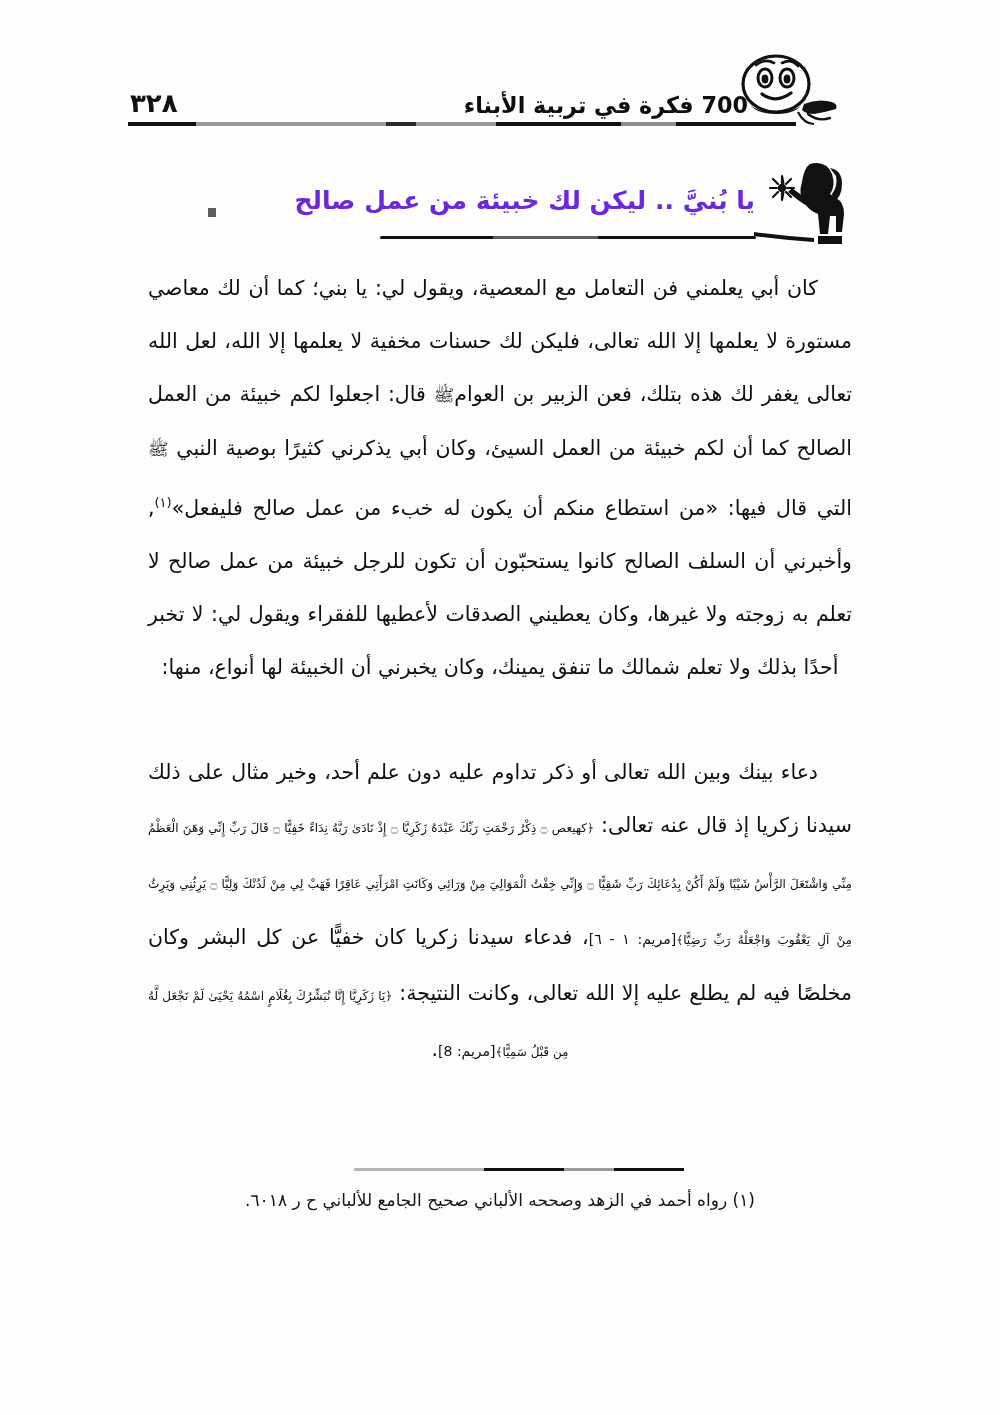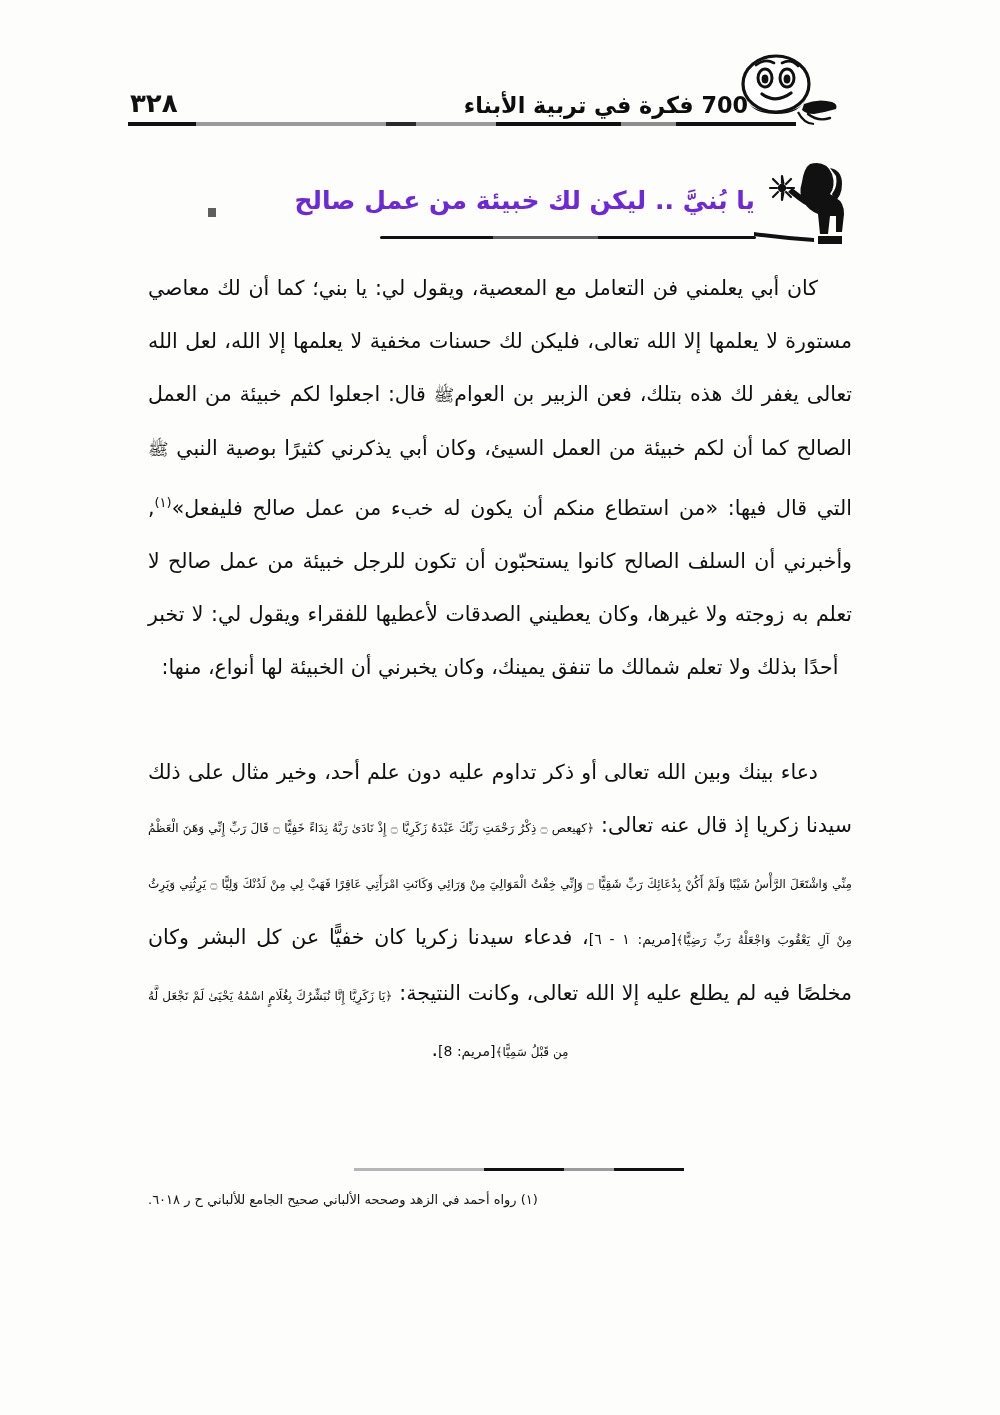--- a/index.html
+++ b/index.html
@@ -167,23 +167,23 @@
   }
   .footnote-rule {
     height: 3px;
     width: 330px;
     margin: 0 auto 0 auto;
     margin-right: 168px;
     background: linear-gradient(to left, #111 0px, #111 70px, #9b9b9b 70px, #9b9b9b 120px, #111 120px, #111 200px, #b5b5b5 200px, #b5b5b5 330px);
   }
   .footnote {
     margin-top: 14px;
-    font-size: 13px;
+    font-size: 17px;
     line-height: 30px;
-    text-align: left;
+    text-align: center;
     color: #141414;
     direction: rtl;
   }
 </style>
 </head>
 <body>
 
 <div class="page">
 
   <div class="header">

